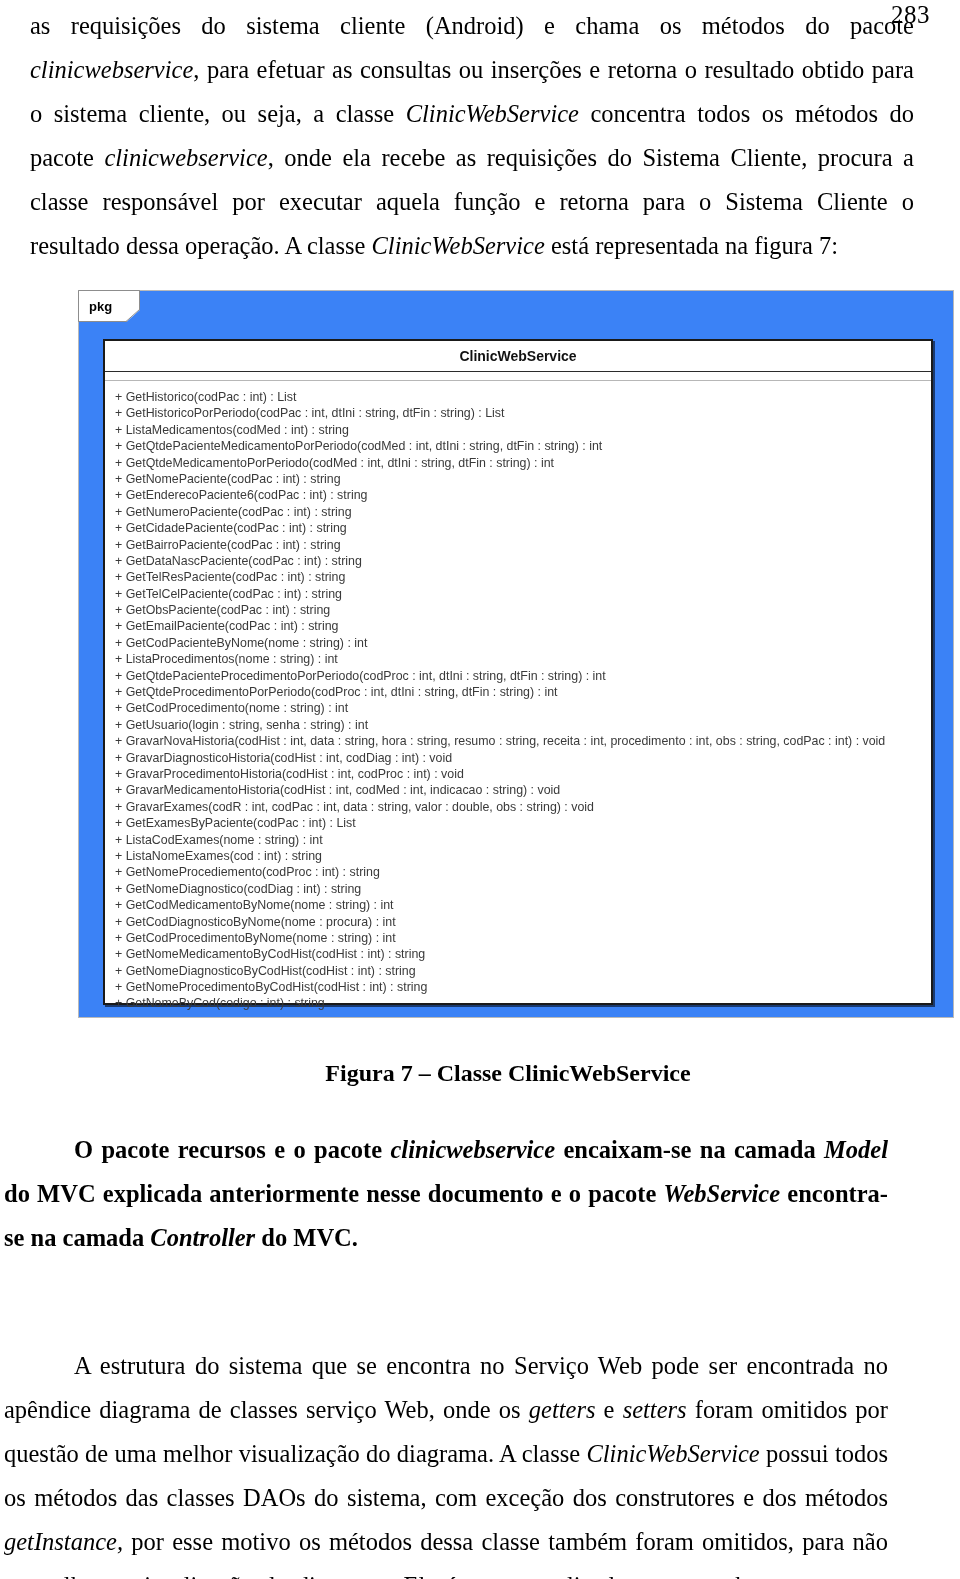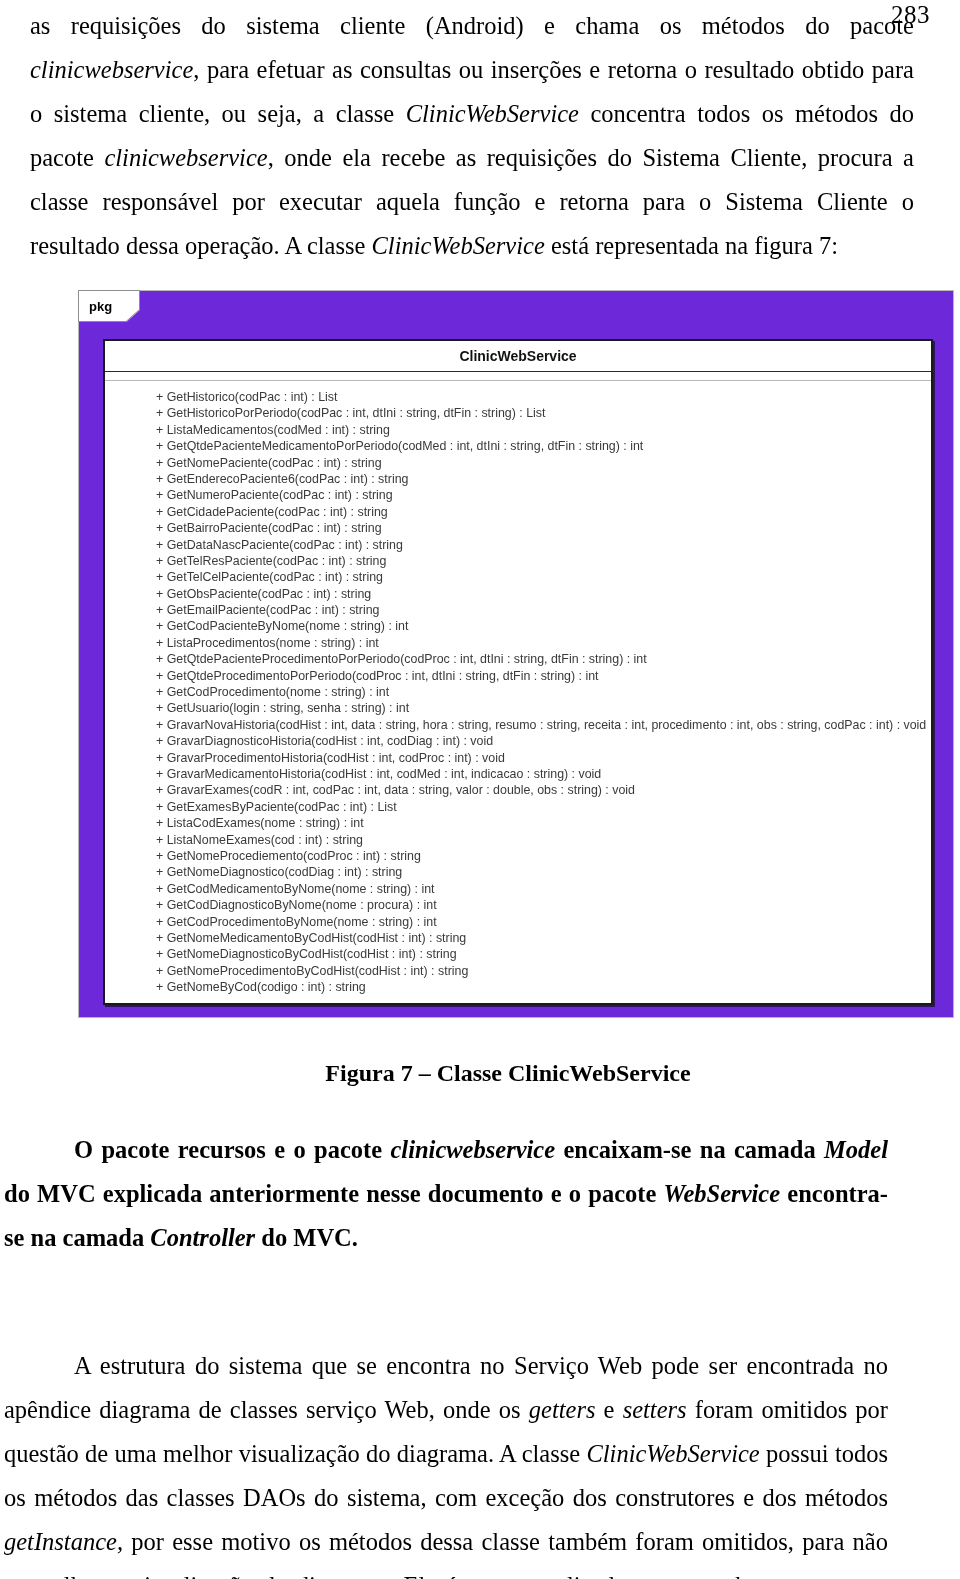--- a/index.html
+++ b/index.html
@@ -63,21 +63,21 @@
     position: absolute;
     top: 290px;
     left: 78px;
     width: 876px;
     height: 728px;
   }
   .pkg-frame {
     position: absolute;
     inset: 0;
     border: 1px solid #b9b9b9;
-    background: #6d28d9;
+    background: #3b82f6;
     box-sizing: border-box;
     text-decoration: underline;
   }
   .pkg-tab {
     position: absolute;
     top: -1px;
     left: -1px;
     width: 62px;
     height: 32px;
     box-sizing: border-box;
@@ -133,21 +133,20 @@
     font-family: "Liberation Sans", "DejaVu Sans", sans-serif;
     font-size: 12.4px;
     color: #3a3a3a;
     white-space: nowrap;
   }
   .op-line {
     height: 16.4px;
     line-height: 16.4px;
     white-space: nowrap;
     overflow: visible;
-    margin-left: 41px;
   }
 
   
   .caption {
     position: absolute;
     top: 1060px;
     left: 0;
     width: 960px;
     text-align: center;
     font-size: 24px;
@@ -190,20 +189,21 @@
       </svg>
 
       <div class="class-box">
         <div class="class-name">ClinicWebService</div>
         <div class="class-attrs"></div>
         <div class="class-ops">
             <div class="op-line">+ GetHistorico(codPac : int) : List</div>
             <div class="op-line">+ GetHistoricoPorPeriodo(codPac : int, dtIni : string, dtFin : string) : List</div>
             <div class="op-line">+ ListaMedicamentos(codMed : int) : string</div>
             <div class="op-line">+ GetQtdePacienteMedicamentoPorPeriodo(codMed : int, dtIni : string, dtFin : string) : int</div>
+            <div class="op-line">+ GetQtdeMedicamentoPorPeriodo(codMed : int, dtIni : string, dtFin : string) : int</div>
             <div class="op-line">+ GetNomePaciente(codPac : int) : string</div>
             <div class="op-line">+ GetEnderecoPaciente6(codPac : int) : string</div>
             <div class="op-line">+ GetNumeroPaciente(codPac : int) : string</div>
             <div class="op-line">+ GetCidadePaciente(codPac : int) : string</div>
             <div class="op-line">+ GetBairroPaciente(codPac : int) : string</div>
             <div class="op-line">+ GetDataNascPaciente(codPac : int) : string</div>
             <div class="op-line">+ GetTelResPaciente(codPac : int) : string</div>
             <div class="op-line">+ GetTelCelPaciente(codPac : int) : string</div>
             <div class="op-line">+ GetObsPaciente(codPac : int) : string</div>
             <div class="op-line">+ GetEmailPaciente(codPac : int) : string</div>

